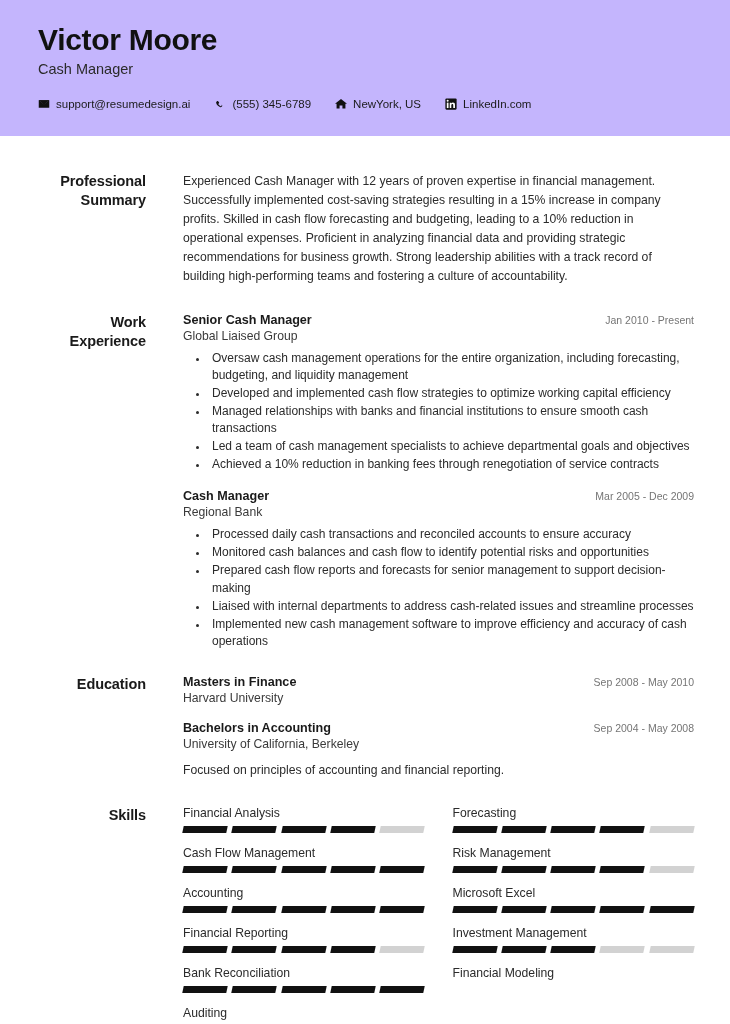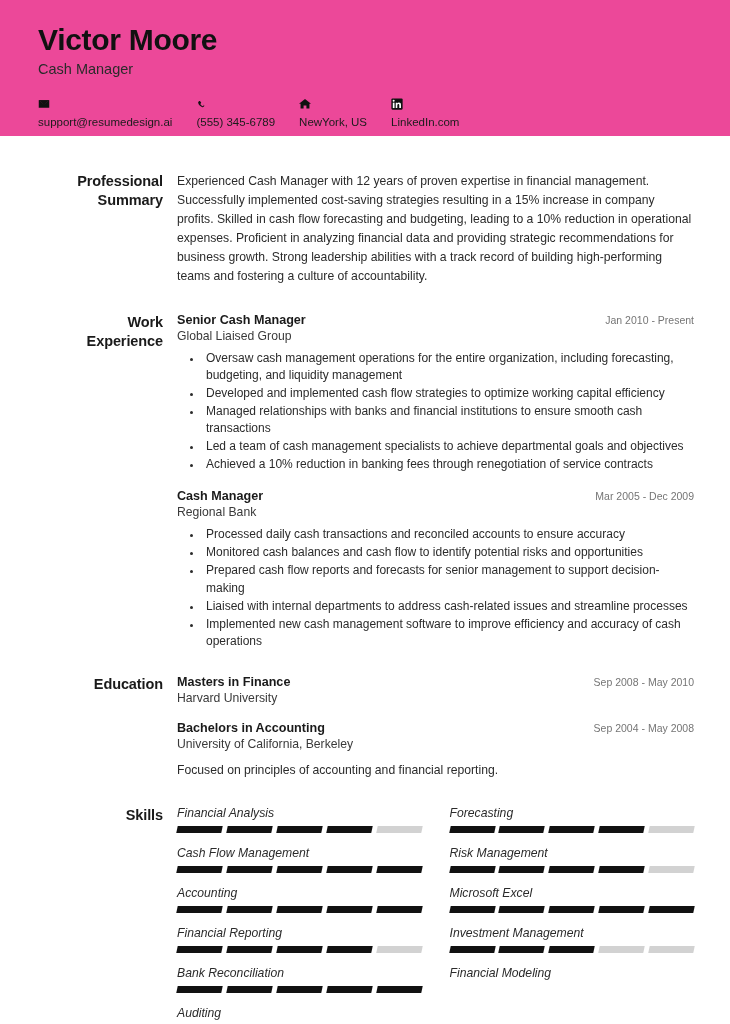--- a/index.html
+++ b/index.html
@@ -9,21 +9,21 @@
     height: 1024px;
     background: #ffffff;
     font-family: "Liberation Sans", sans-serif;
     color: #2a2a2a;
     overflow: hidden;
     position: relative;
   }
 
   
   .header {
-    background: #ec4899;
+    background: #c4b5fd;
     height: 136px;
     padding: 22px 0 0 38px;
     position: relative;
   }
   .name {
     font-size: 30px;
     font-weight: bold;
     letter-spacing: -0.3px;
     color: #111111;
     line-height: 1.18;
@@ -40,37 +40,37 @@
     margin-top: 21px;
     gap: 24px;
     flex-wrap: nowrap;
   }
   .contact-item {
     display: flex;
     gap: 6px;
     font-size: 11.5px;
     color: #1b1b1b;
     white-space: nowrap;
-    flex-direction: column;
   }
   .contact-item .ico {
     display: inline-flex;
     align-items: center;
     justify-content: center;
     width: 12px;
     height: 12px;
     flex: 0 0 12px;
   }
   .contact-item .ico svg { display: block; }
 
   
   .section {
     display: flex;
-    padding-left: 55px;
+    padding-left: 38px;
     padding-right: 36px;
+    gap: 23px;
   }
   .section-label {
     width: 122px;
     flex: 0 0 122px;
     text-align: right;
     padding-right: 14px;
     font-size: 14.5px;
     font-weight: bold;
     color: #1a1a1a;
     line-height: 1.28;
@@ -142,21 +142,20 @@
   
   #skills-section { padding-top: 27px; }
   .skills-grid {
     display: grid;
     grid-template-columns: 1fr 1fr;
     column-gap: 28px;
     row-gap: 0;
   }
   .skill {
     padding-bottom: 13px;
-    font-style: italic;
   }
   .skill-name {
     font-size: 12.2px;
     color: #2b2b2b;
     margin-bottom: 6px;
   }
   .skill-bar {
     display: flex;
     gap: 5px;
     height: 7px;

